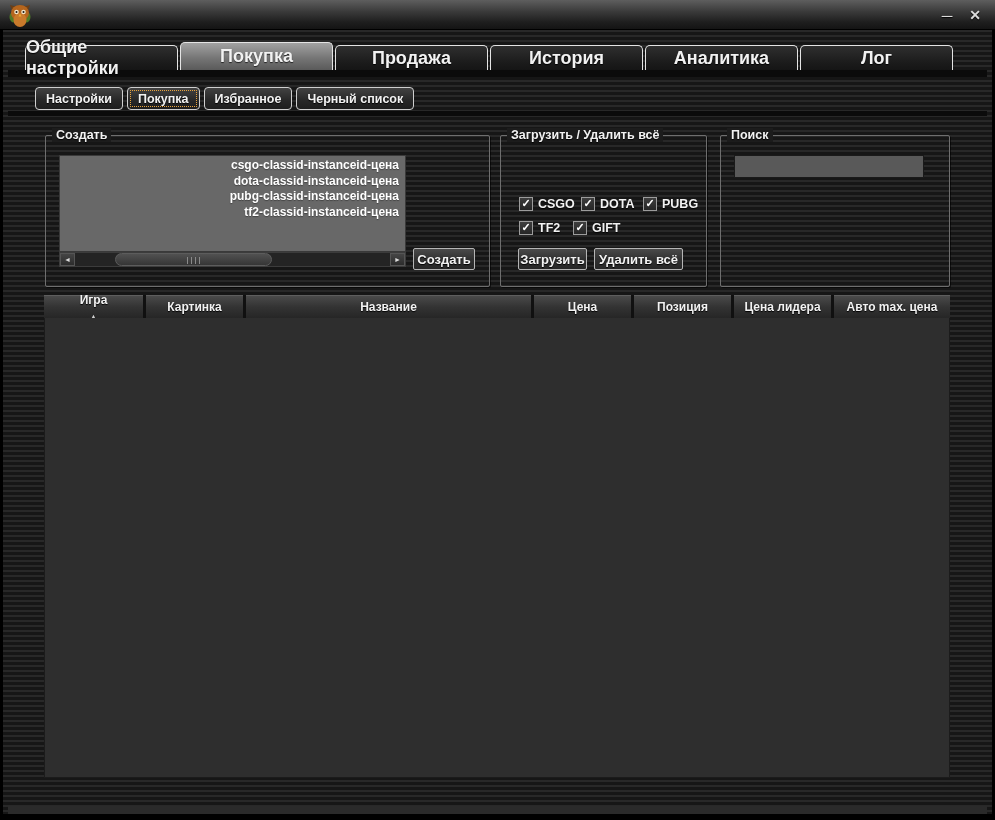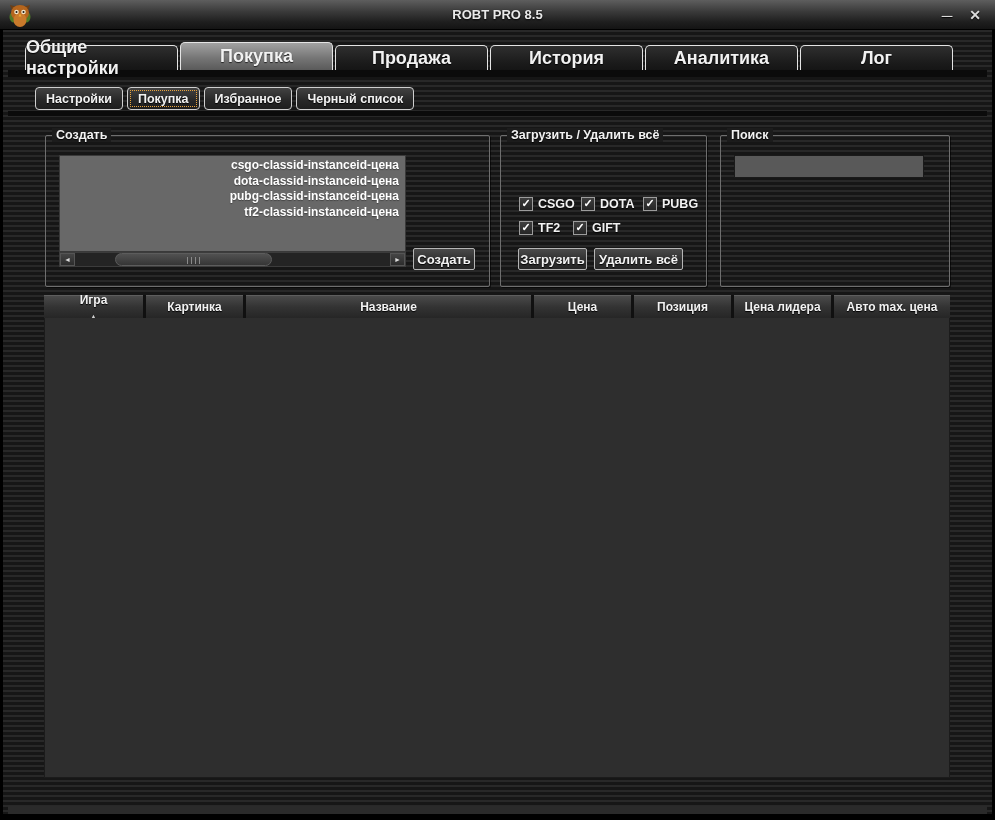--- a/index.html
+++ b/index.html
@@ -172,21 +172,20 @@
       <ellipse cx="18" cy="14" rx="4.5" ry="5.5" fill="#4f7a28"></ellipse>
       <ellipse cx="12" cy="10" rx="9" ry="8" fill="#b5651d"></ellipse>
       <ellipse cx="12" cy="17" rx="6.5" ry="7" fill="#c97a2b"></ellipse>
       <circle cx="8.5" cy="9" r="2.3" fill="#f2e6c8"></circle>
       <circle cx="15.5" cy="9" r="2.3" fill="#f2e6c8"></circle>
       <circle cx="8.5" cy="9" r="1" fill="#1a1a1a"></circle>
       <circle cx="15.5" cy="9" r="1" fill="#1a1a1a"></circle>
       <polygon points="12,10.5 10.5,13.5 13.5,13.5" fill="#f0a830"></polygon>
     </svg>
   </span>
-  <span class="title">ROBT PRO 8.5</span>
   <span class="win-btn min">─</span>
   <span class="win-btn close">✕</span>
 </div>
 
 <div class="frame">
   <div class="stripes">
 
     <div class="band band1"></div>
     <div class="band band2"></div>
     <div class="band band3"></div>

